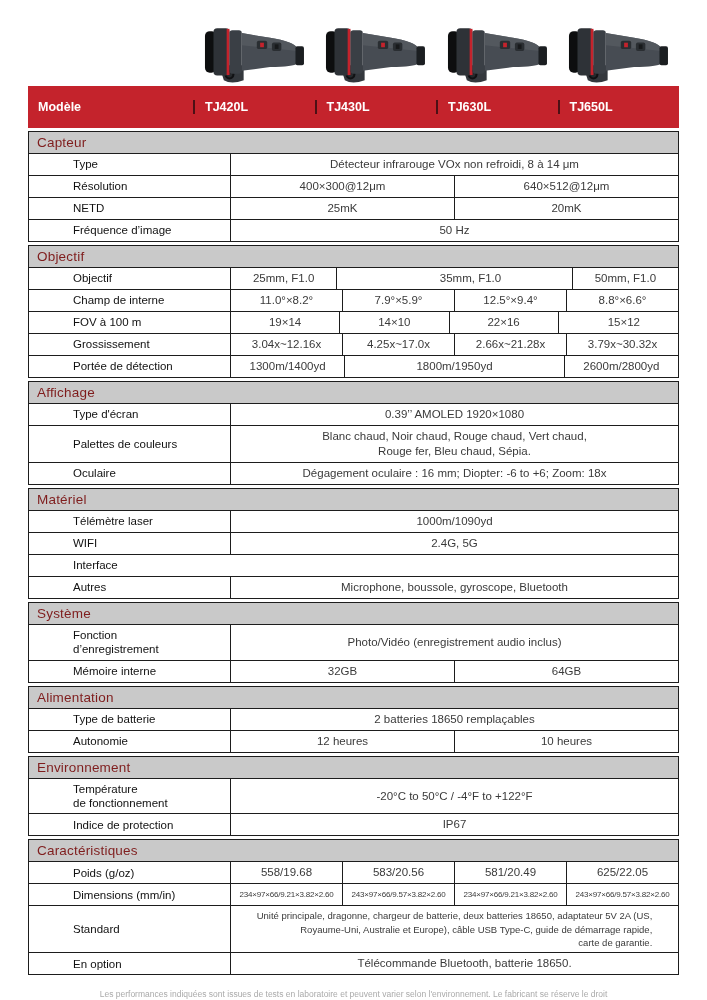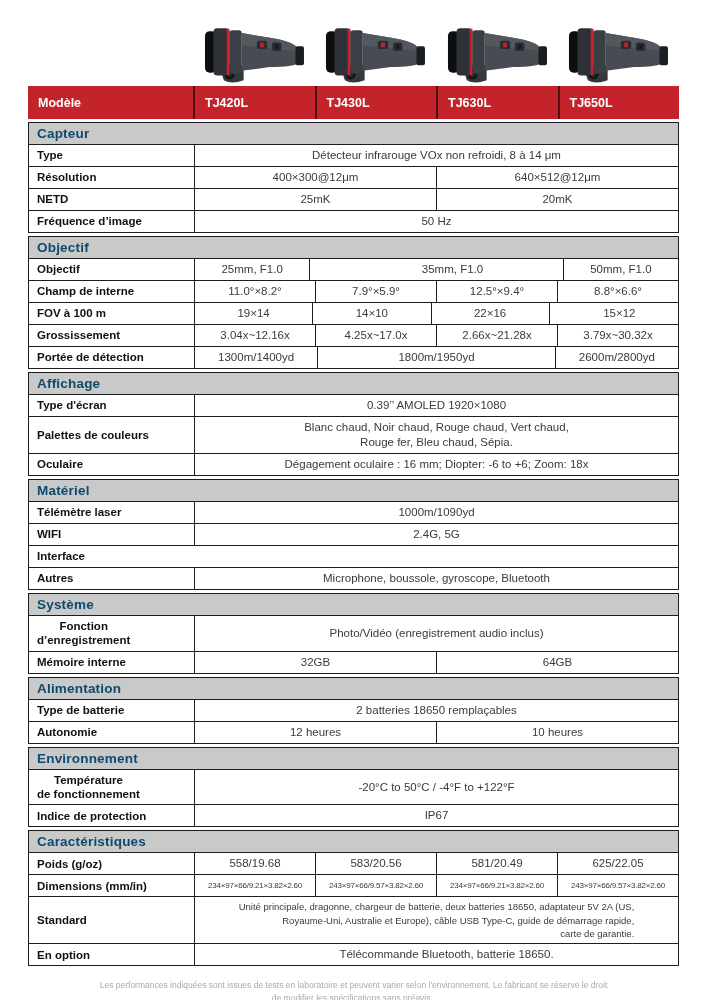--- a/index.html
+++ b/index.html
@@ -15,55 +15,56 @@
 
   
   .products { display: flex; margin: 0 28px; height: 74px; }
   .products .spacer { width: 165px; flex: none; }
   .products .pcell { flex: 1; display: flex; justify-content: center; align-items: flex-end; padding-bottom: 2px; }
   svg.monocular { width: 104px; height: 66px; display: block; }
 
   
   .spec-table { margin: 0 28px; width: 651px; font-size: 11.5px; }
 
-  .header-row { display: flex; background: #c4232c; height: 33px; }
+  .header-row { display: flex; background: #c4232c; height: 42px; align-items: center; }
   .header-cell {
     color: #fff; font-weight: bold; font-size: 12.5px;
     display: flex; align-items: center; padding-left: 10px;
   }
   .header-cell.model-col { width: 165px; flex: none; }
   .header-cell.data-col { flex: 1; border-left: 2px solid #4c1015; }
 
   .section-row {
     margin-top: 3px;
     background: #c9c9c9;
     border: 1px solid #1d1d1d;
     height: 23px;
     display: flex; align-items: center;
     padding-left: 8px;
-    font-size: 13.5px; font-weight: bold; color: #0c4a6e;
+    font-size: 13.5px; font-weight: normal; color: #7f1d1d;
     letter-spacing: 0.2px;
   }
 
   .data-row {
     display: flex;
     border-left: 1px solid #1d1d1d;
     border-right: 1px solid #1d1d1d;
     border-bottom: 1px solid #1d1d1d;
     background: #fff;
   }
   .cell { display: flex; align-items: center; min-height: 21px; }
   .cell.label {
     width: 165px; flex: none;
-    font-weight: bold; color: #111;
+    font-weight: normal; color: #111;
     padding: 3px 6px 3px 8px;
     line-height: 1.25;
     white-space: pre-line;
     justify-content: flex-start;
-    text-align: center;
+    text-align: left;
+    margin-left: 36px;
   }
   .cell.val {
     flex-basis: 0;
     justify-content: center; text-align: center;
     border-left: 1px solid #1d1d1d;
     padding: 3px 4px;
     color: #3a3a3a;
     line-height: 1.3;
     white-space: pre-line;
   }

